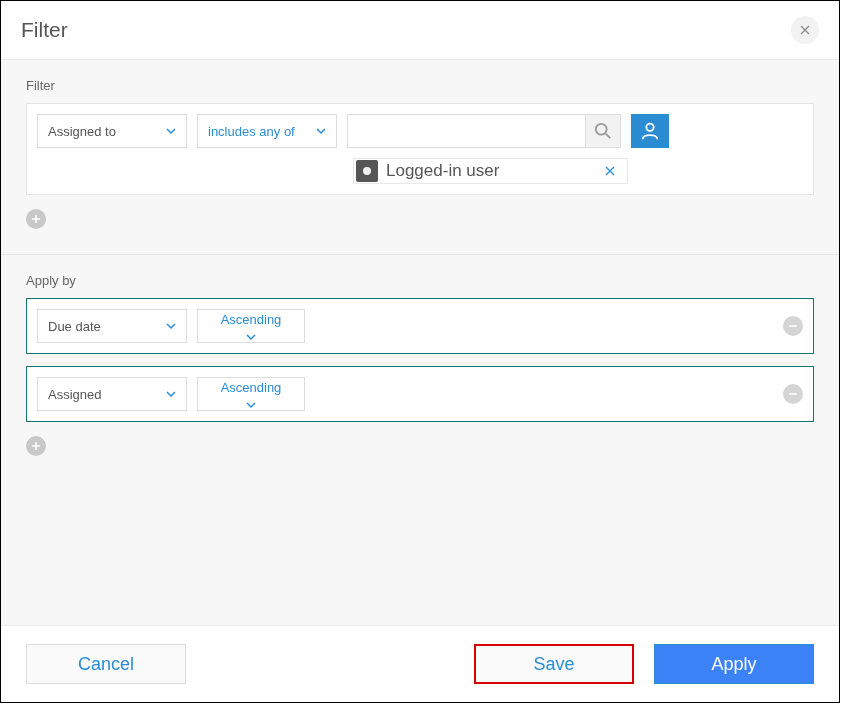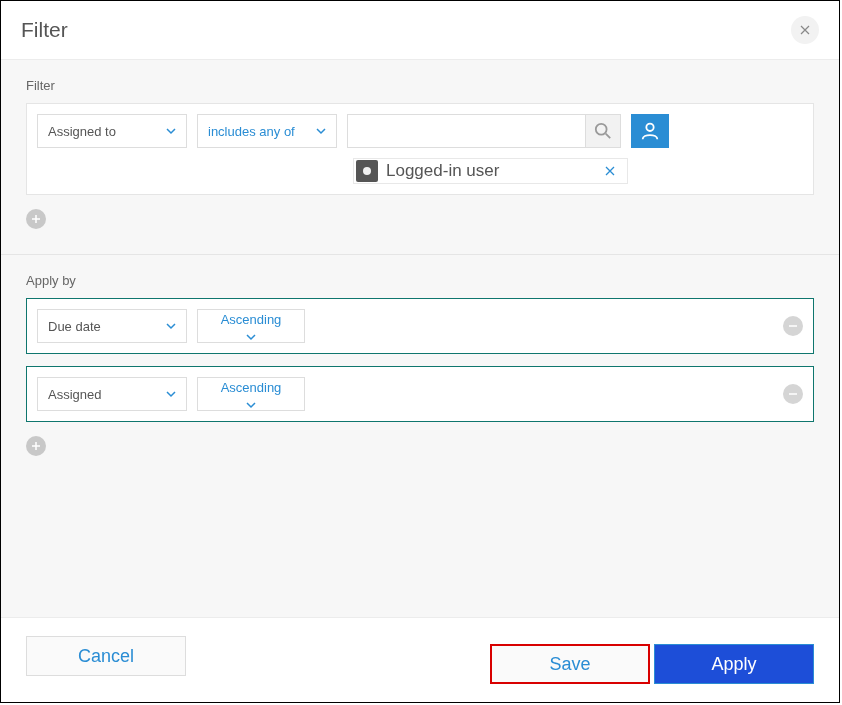--- a/index.html
+++ b/index.html
@@ -219,22 +219,22 @@
     display: flex;
     align-items: center;
     justify-content: center;
     font-size: 18px;
     cursor: pointer;
     border: 1px solid #ddd;
     background: #fafafa;
   }
   .btn.cancel { color: #2a8dd4; }
   .btn.save { color: #2a8dd4; border: 2px solid #d80000; background: #fafafa; }
-  .btn.apply { background: #1d4ed8; color: #fff; border: 1px solid #2a8dd4; }
-  .right-buttons { display: flex; gap: 4px; margin-top: 8px; }
+  .btn.apply { background: #3b82f6; color: #fff; border: 1px solid #2a8dd4; }
+  .right-buttons { display: flex; gap: 20px; }
   .chev-svg { width:10px; height:8px; }
 </style>
 </head>
 <body>
 
 <div class="dialog">
 
   <div class="dialog-header">
     <div class="dialog-title">Filter</div>
     <div class="close-btn">

